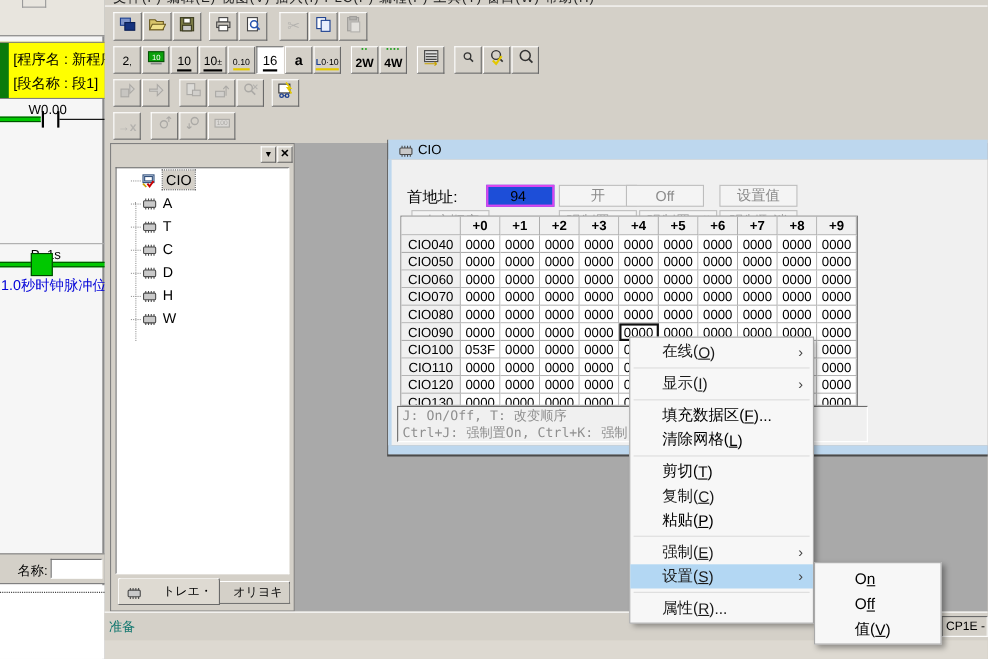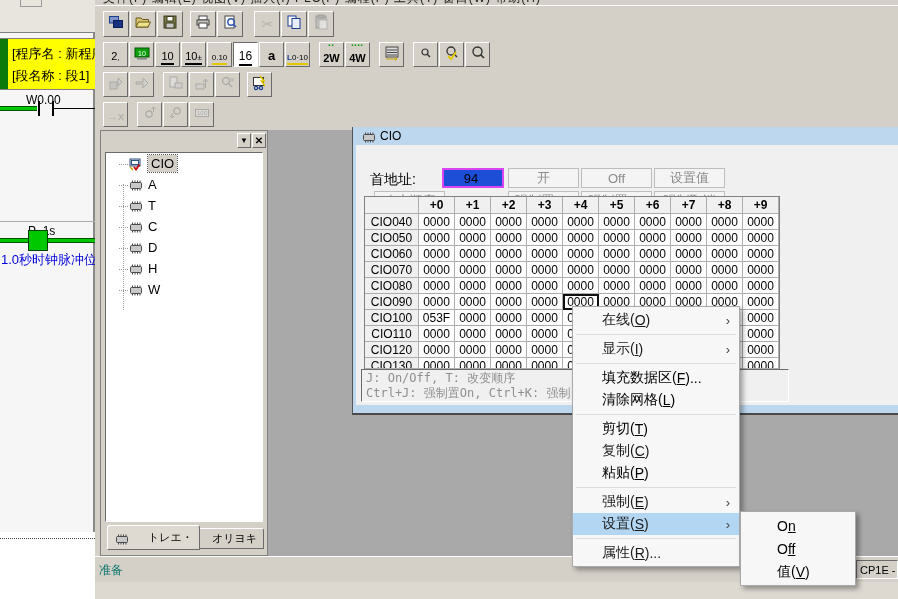--- a/index.html
+++ b/index.html
@@ -125,20 +125,24 @@
   <div id="rung1-label" class="abs">W0.00</div>
   <div id="rung1-rail" class="abs rail"></div>
   <div class="abs contact-bar" style="left:38px;top:101px"></div>
   <div class="abs contact-bar" style="left:52px;top:101px"></div>
   <div id="rung1-line" class="abs"></div>
   <div id="rung2-divider" class="abs"></div>
   <div id="rung2-label" class="abs">P_1s</div>
   <div id="rung2-rail" class="abs rail"></div>
   <div id="rung2-box" class="abs"></div>
   <div id="rung2-comment" class="abs">1.0秒时钟脉冲位</div>
+  <div id="name-row" class="abs">
+    <span id="name-label" class="abs">名称:</span>
+    <span id="name-input" class="abs sunken"></span>
+  </div>
   <div id="ladder-bottom" class="abs"></div>
   <div id="dotted-line" class="abs"></div>
 </div>
 
 <div id="menu-sliver" class="abs">
   <span>文件(F)   编辑(E)   视图(V)   插入(I)   PLC(P)   编程(P)   工具(T)   窗口(W)   帮助(H)</span>
 </div>
 <div id="toolbar-zone" class="abs">
   <div id="tb-row-1" class="tb-row" style="left:8px;top:4px;height:28px">
       <div class="tb-btn raised">
@@ -419,21 +423,21 @@
           <rect x="2.5" y="5.5" width="11" height="6" rx="1" fill="#c9c9c9" stroke="#4a4a4a"></rect>
           <path d="M4.5 5.5 V3.5 M7 5.5 V3.5 M9.5 5.5 V3.5 M12 5.5 V3.5 M4.5 11.5 V13.5 M7 11.5 V13.5 M9.5 11.5 V13.5 M12 11.5 V13.5" stroke="#4a4a4a"></path>
         </svg></span>
     <span>CIO</span>
   </div>
   <div id="cio-body" class="abs">
     <span id="addr-label" class="abs">首地址:</span>
     <input id="addr-input" class="abs" value="94" style="">
     <div id="btns-row1">
         <div class="mw-btn" style="left: 152px; top: 23px;">开</div>
-        <div class="mw-btn" style="left: 225px; top: 23px;">Off</div>
+        <div class="mw-btn" style="left: 213px; top: 23px;">Off</div>
         <div class="mw-btn" style="left: 298px; top: 23px;">设置值</div>
       </div>
     <div id="btns-row2">
         <div class="mw-btn" style="left: 18px; top: 46px;">改变顺序</div>
         <div class="mw-btn" style="left: 152px; top: 46px;">强制置On</div>
         <div class="mw-btn" style="left: 225px; top: 46px;">强制置Off</div>
         <div class="mw-btn" style="left: 298px; top: 46px;">强制取消</div>
       </div>
     <div id="mem-table" class="abs">
         <div class="th"></div>

